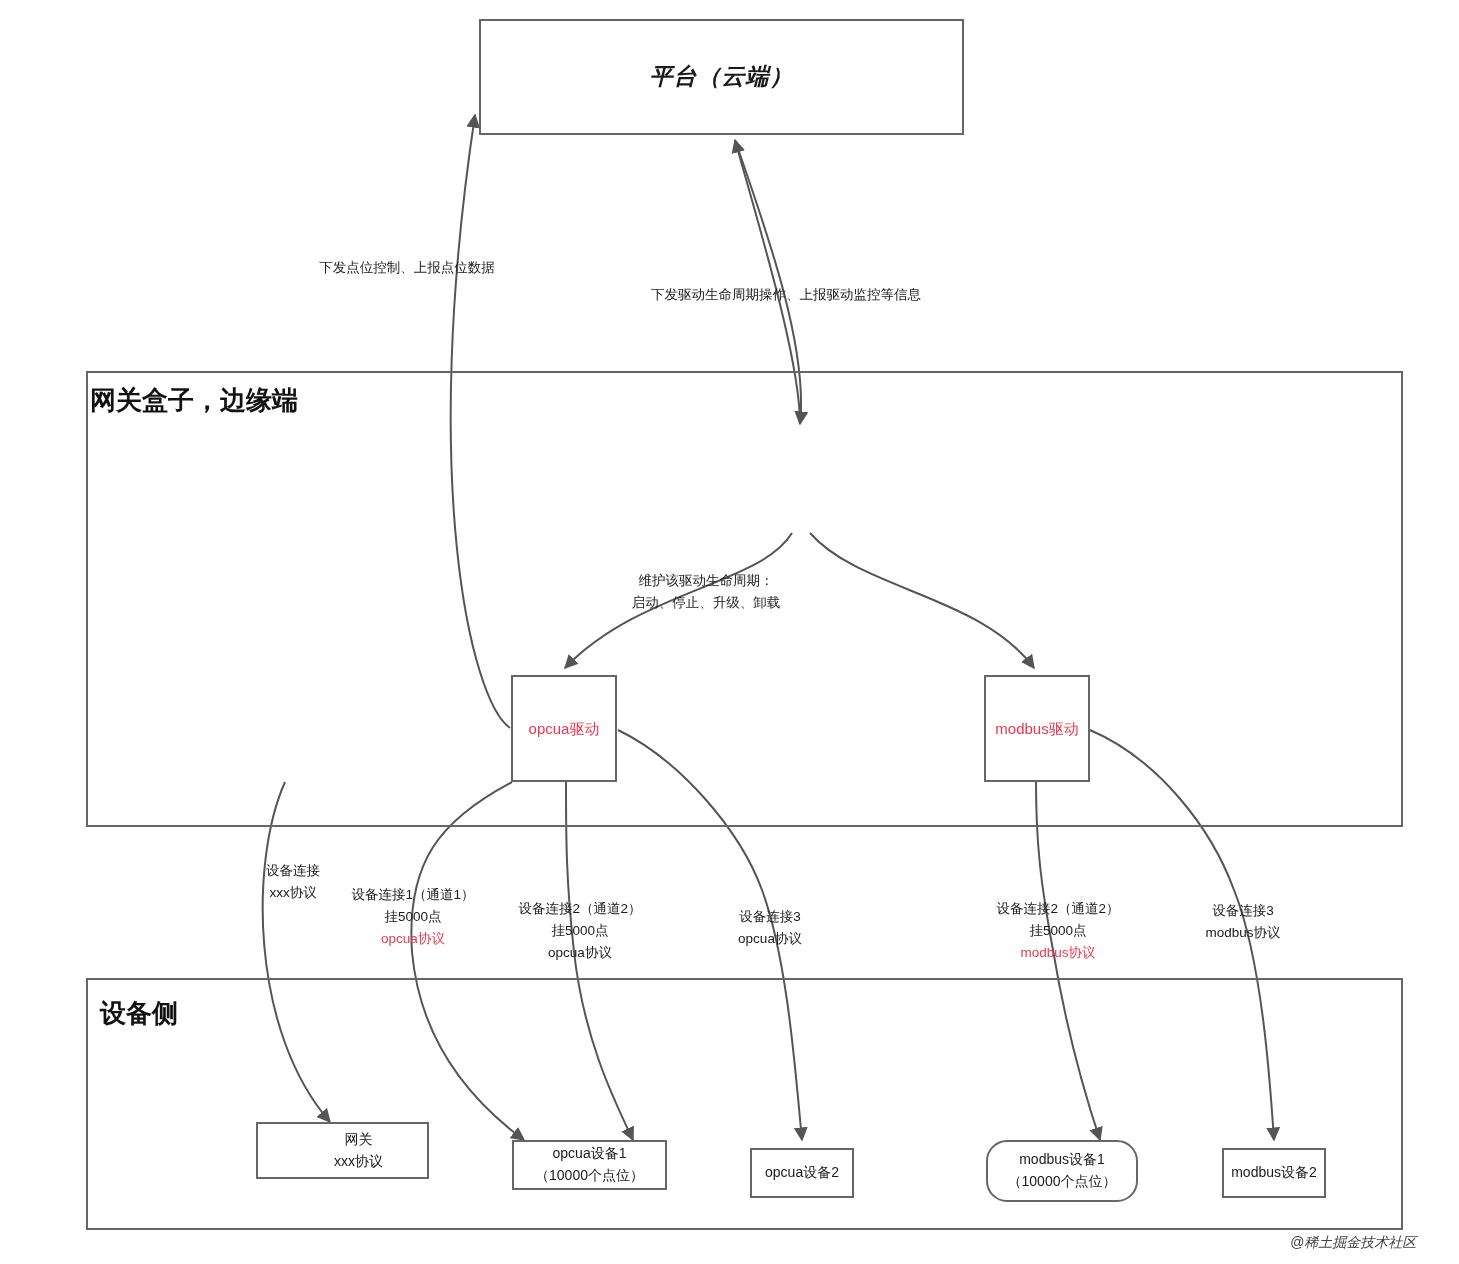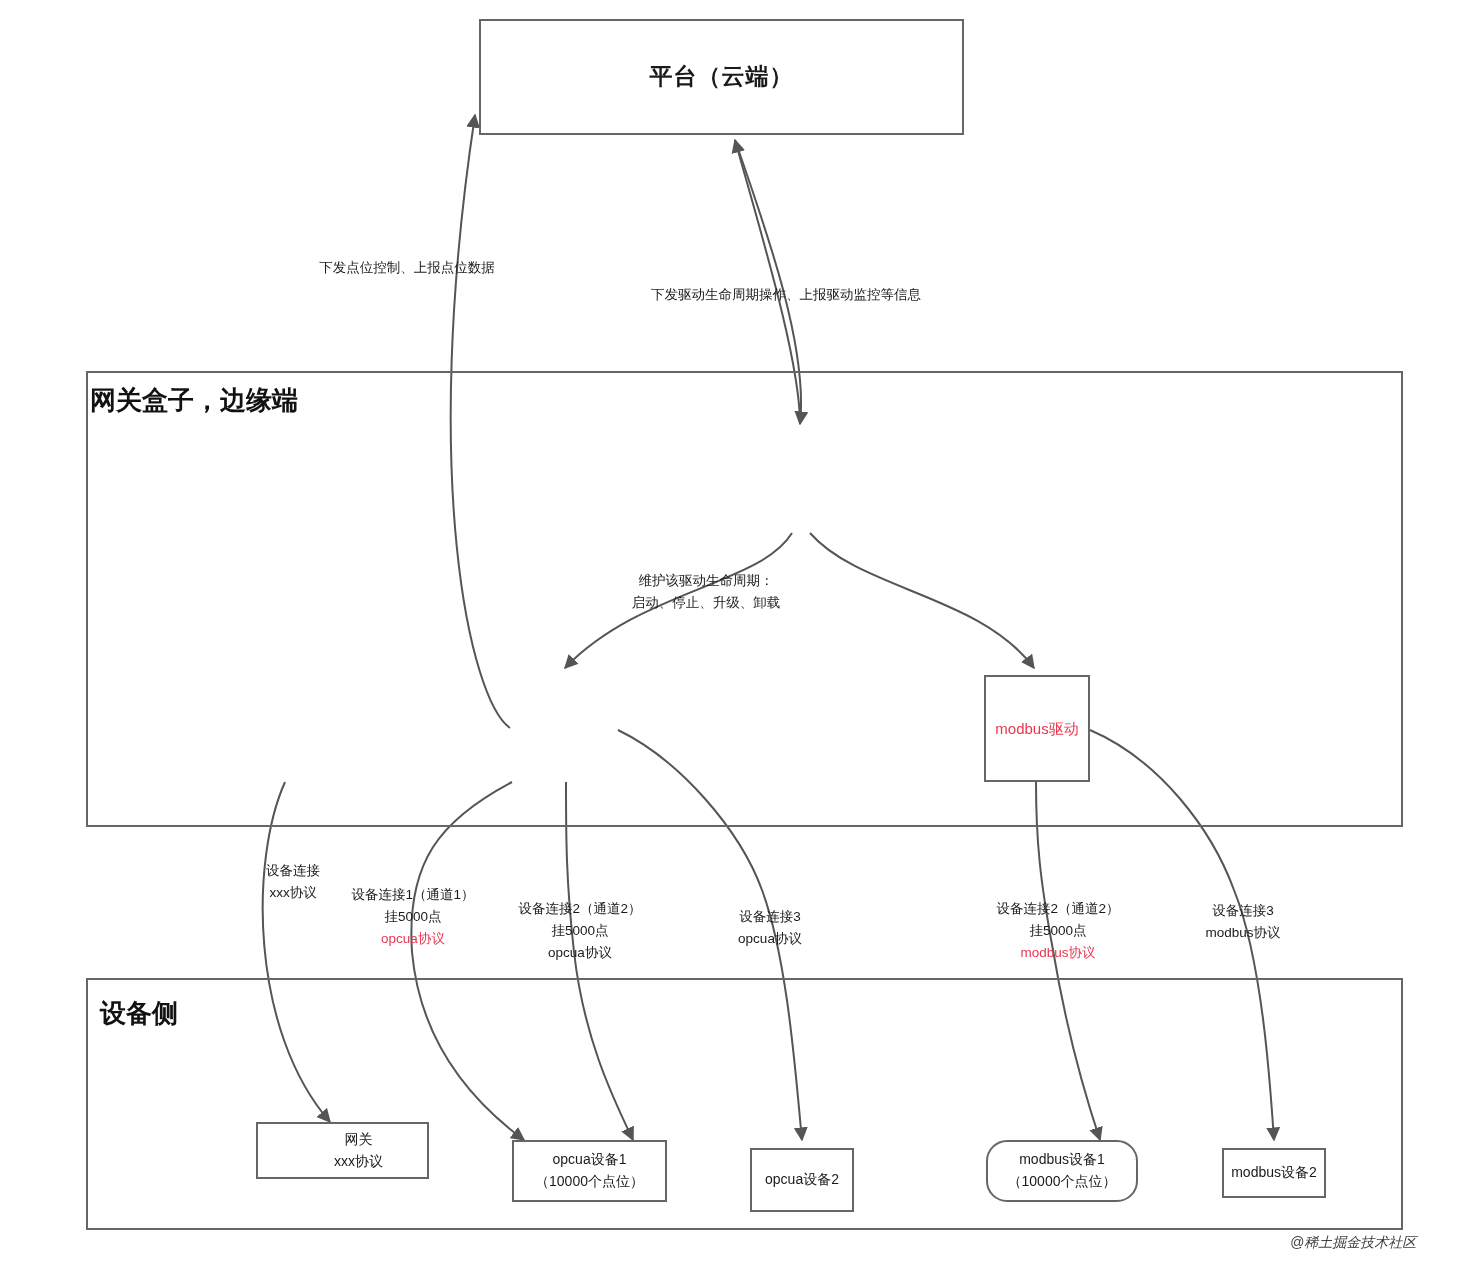--- a/index.html
+++ b/index.html
@@ -112,48 +112,51 @@
       <path d="M 566 782 C 566 838 566 880 574 952 C 584 1040 614 1100 633 1140" marker-end="url(#arrow)"></path>
 
       <path d="M 618 730 C 680 760 740 830 762 890 C 788 960 796 1080 802 1140" marker-end="url(#arrow)"></path>
 
       <path d="M 1036 782 C 1036 840 1040 880 1053 950 C 1068 1040 1090 1110 1100 1140" marker-end="url(#arrow)"></path>
 
       <path d="M 1090 730 C 1160 760 1212 830 1234 890 C 1262 960 1270 1080 1274 1140" marker-end="url(#arrow)"></path>
     </g>
   </svg>
 
-  <div class="node platform" style="left:479px; top:19px; width:485px; height:116px;">
+  <div class="node platform" style="left:479px; top:19px; width:485px; height:116px;font-style:italic;">
     <span class="line">平台（云端）</span>
   </div>
 
   <div class="container-box" style="left:86px; top:371px; width:1317px; height:456px;"></div>
   <div class="container-title" style="left:90px; top:383px;">网关盒子，边缘端</div>
 
   <div class="container-box" style="left:86px; top:978px; width:1317px; height:252px;"></div>
   <div class="container-title" style="left:100px; top:996px;">设备侧</div>
 
 
 
+  <div class="node driver" style="left:511px; top:675px; width:106px; height:107px;">
+    <span class="line red">opcua驱动</span>
+  </div>
 
   <div class="node driver" style="left:984px; top:675px; width:106px; height:107px;">
     <span class="line red">modbus驱动</span>
   </div>
 
   <div class="node dev" style="left:256px; top:1122px; width:173px; height:57px;padding-left:32px;">
     <span class="line">网关</span>
     <span class="line">xxx协议</span>
   </div>
 
-  <div class="node dev" style="left:512px; top:1140px; width:155px; height:62px;align-items:center;">
+  <div class="node dev" style="left:512px; top:1140px; width:155px; height:50px;align-items:center;">
     <span class="line">opcua设备1</span>
     <span class="line">（10000个点位）</span>
   </div>
 
-  <div class="node dev" style="left:750px; top:1148px; width:104px; height:64px;">
+  <div class="node dev" style="left:750px; top:1148px; width:104px; height:50px;">
     <span class="line">opcua设备2</span>
   </div>
 
   <div class="node dev" style="left:986px; top:1140px; width:152px; height:62px;border-radius:21px;">
     <span class="line">modbus设备1</span>
     <span class="line">（10000个点位）</span>
   </div>
 
   <div class="node dev" style="left:1222px; top:1148px; width:104px; height:50px;">
     <span class="line">modbus设备2</span>

